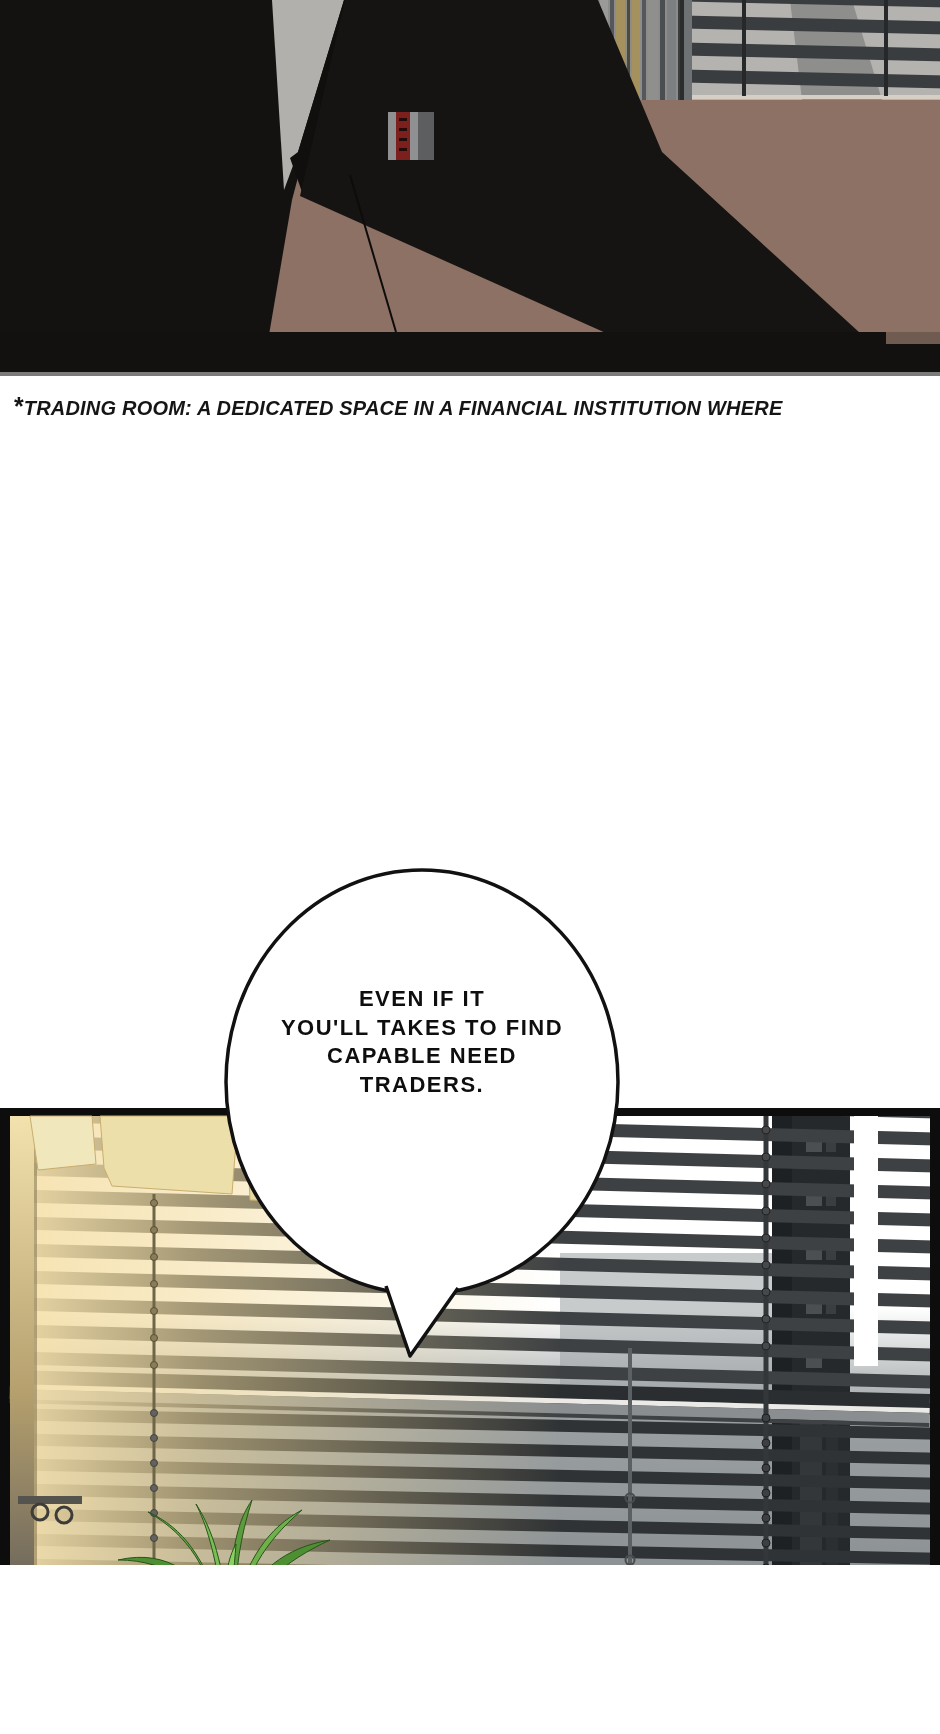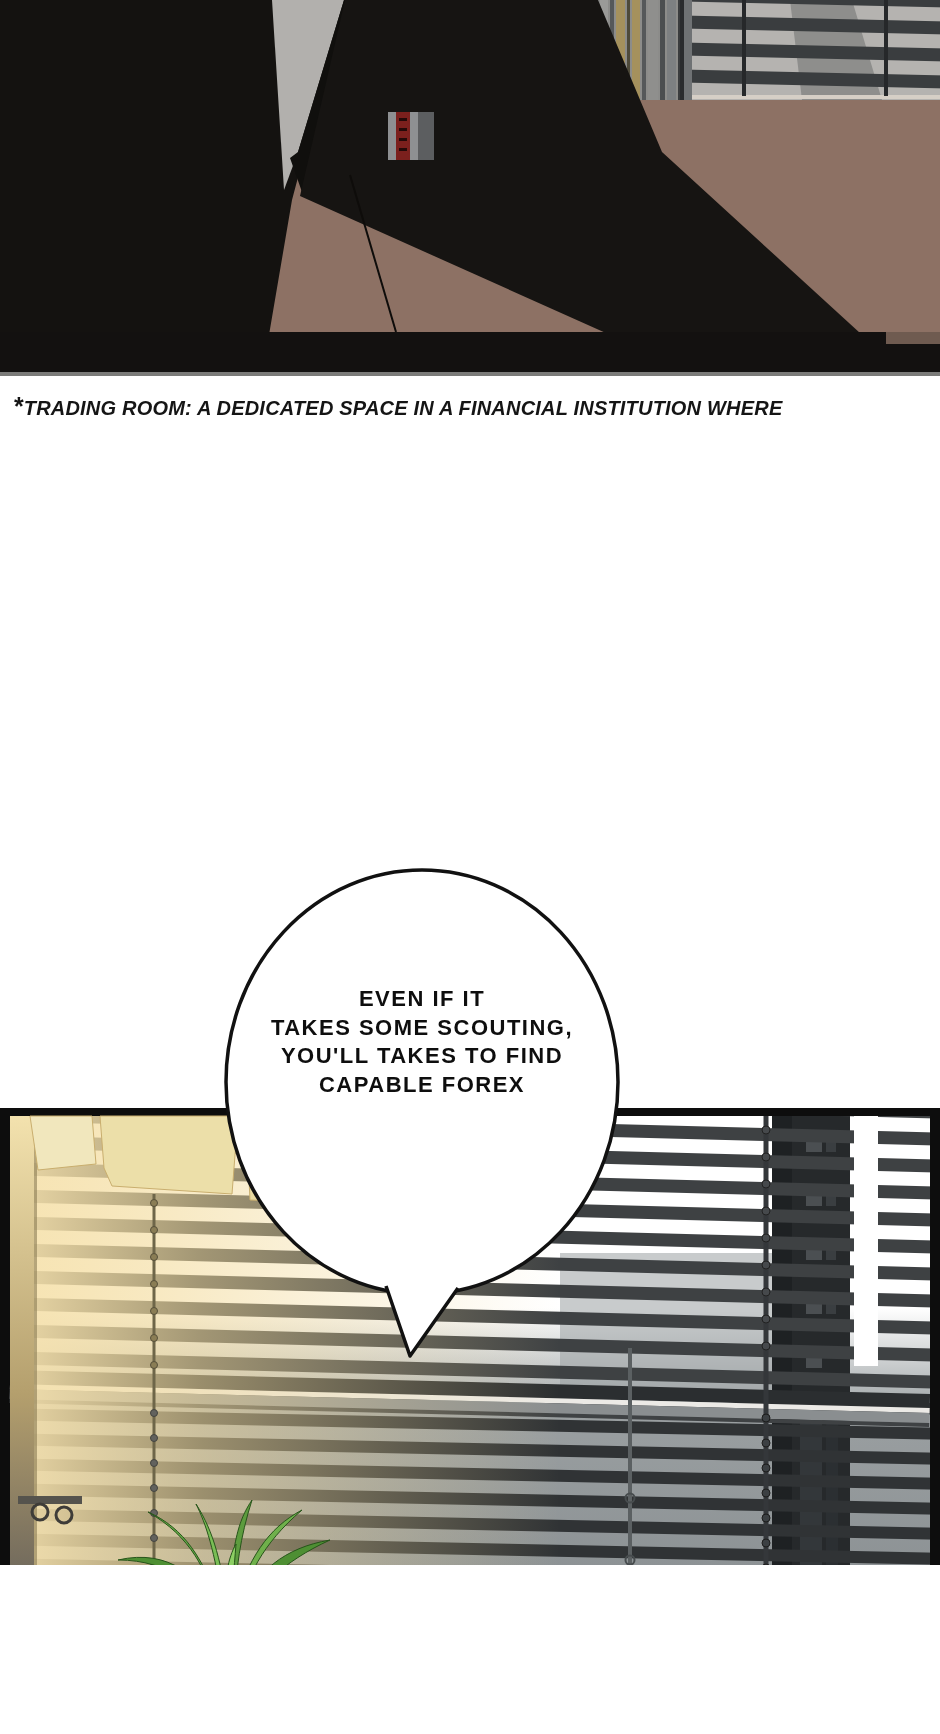--- a/index.html
+++ b/index.html
@@ -274,18 +274,18 @@
     </g>
   </svg>
 
   <svg id="bubble-svg" width="440" height="520" viewBox="200 850 440 520">
     <ellipse cx="422" cy="1082" rx="196" ry="212" fill="#ffffff" stroke="#111111" stroke-width="3.5"></ellipse>
     <path d="M386,1286 L410,1356 L458,1288" fill="#ffffff" stroke="#111111" stroke-width="3.5" stroke-linejoin="round"></path>
     <polygon points="390,1268 454,1268 452,1290 392,1290" fill="#ffffff"></polygon>
   </svg>
   <div class="bubble-text">
     <div>EVEN IF IT</div>
-    <div>TAKES SOME SCOUTING,</div>
     <div>YOU'LL TAKES TO FIND</div>
-    <div>CAPABLE FOREX</div>
+    <div>CAPABLE NEED</div>
+    <div>TRADERS.</div>
   </div>
 
 </div>
 
 </body></html>

